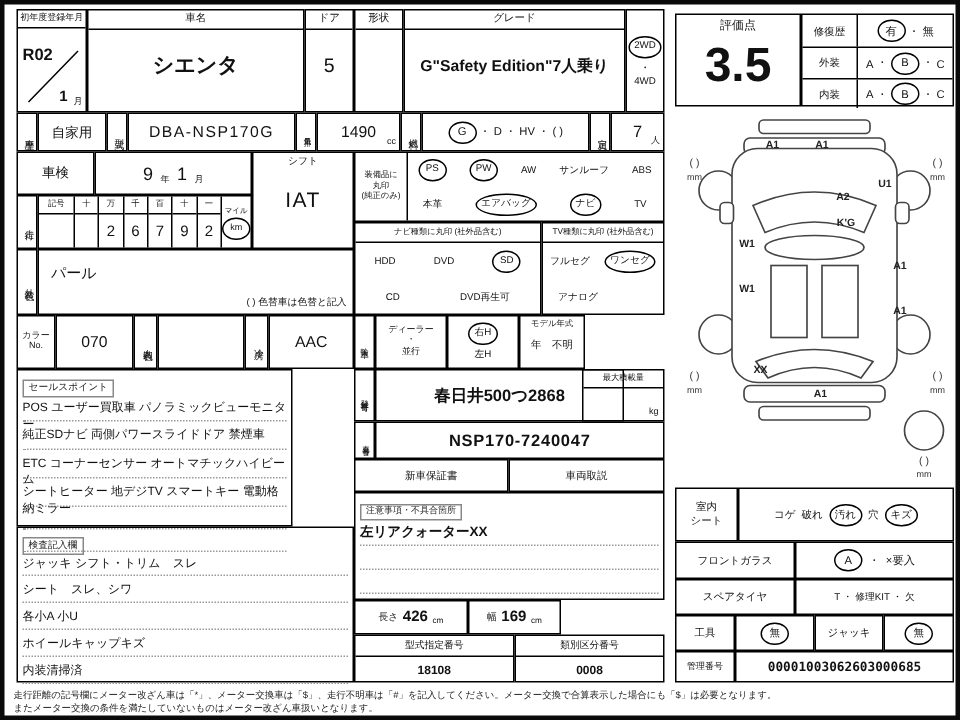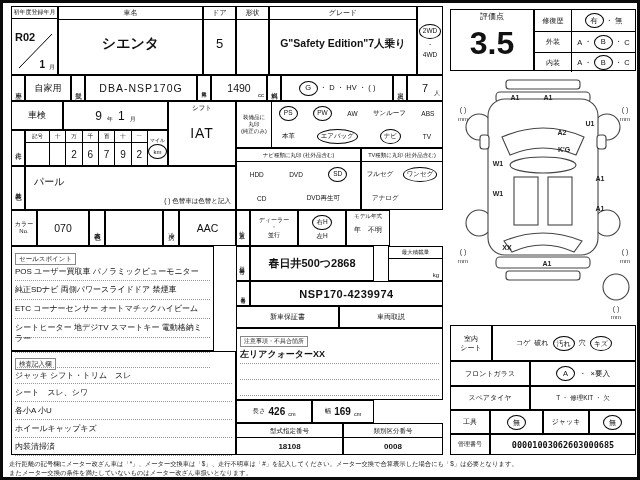--- a/index.html
+++ b/index.html
@@ -130,21 +130,21 @@
   <div class="c cen" style="left:8px;top:207px;width:26px;height:36px;flex-direction:column;font-size:6px;line-height:1.2">
     <span>カラー</span>
     <span>No.</span>
   </div>
   <div class="c cen" style="left:34px;top:207px;width:52px;height:36px;font-size:10.5px">070</div>
   <div class="c vlab" style="left:86px;top:207px;width:16px;height:36px">内装色</div>
   <div class="c cen" style="left:102px;top:207px;width:58px;height:36px;font-size:9px"></div>
   <div class="c vlab" style="left:160px;top:207px;width:16px;height:36px">冷房</div>
   <div class="c cen" style="left:176px;top:207px;width:57px;height:36px;font-size:10.5px">AAC</div>
 
-  <div class="c" style="left:8px;top:243px;width:203px;height:105px">
+  <div class="c" style="left:8px;top:243px;width:184px;height:105px">
     <span class="tag" style="margin:3px 0 0 3px">セールスポイント</span>
     <div class="dot-row" style="margin:1px 3px 0 3px;height:14px;font-size:8px">POS ユーザー買取車 パノラミックビューモニター</div>
     <div class="dot-row" style="margin:0 3px;height:15px;font-size:8px;padding-top:3px">純正SDナビ 両側パワースライドドア 禁煙車</div>
     <div class="dot-row" style="margin:0 3px;height:15px;font-size:8px;padding-top:3px">ETC コーナーセンサー オートマチックハイビーム</div>
     <div class="dot-row" style="margin:0 3px;height:15px;font-size:8px;padding-top:3px">シートヒーター 地デジTV スマートキー 電動格納ミラー</div>
     <div class="dot-row" style="margin:0 3px;height:14px"></div>
     <div class="dot-row" style="margin:0 3px;height:14px"></div>
   </div>
 
   <div class="c" style="left:8px;top:348px;width:225px;height:104px">
@@ -210,27 +210,27 @@
   <div class="c cen" style="left:295px;top:207px;width:48px;height:36px;flex-direction:column;gap:2px;font-size:6.5px">
     <span class="circ">右H</span>
     <span>左H</span>
   </div>
   <div class="c" style="left:343px;top:207px;width:44px;height:36px">
     <div class="hdr" style="font-size:5.5px;padding-top:2px">モデル年式</div>
     <div class="cen" style="height:22px;font-size:7px">年　不明</div>
   </div>
 
   <div class="c vlab" style="left:233px;top:243px;width:14px;height:35px;font-size:5.5px">登録番号</div>
-  <div class="c cen" style="left:247px;top:243px;width:124px;height:35px;font-size:11px;font-weight:600">春日井500つ2868</div>
+  <div class="c cen" style="left:247px;top:243px;width:166px;height:35px;font-size:11px;font-weight:600">春日井500つ2868</div>
   <div class="c" style="left:385px;top:243px;width:55px;height:35px">
     <div class="hdr" style="font-size:5.5px;border-bottom:1px solid #000;height:11px;line-height:11px">最大積載量</div>
     <span class="nb" style="right:3px;bottom:2px;font-size:6px">kg</span>
   </div>
   <div class="c vlab" style="left:233px;top:278px;width:14px;height:25px;font-size:5px">車台番号</div>
-  <div class="c cen" style="left:247px;top:278px;width:193px;height:25px;font-size:11px;font-weight:600;letter-spacing:0.5px">NSP170-4239974</div>
+  <div class="c cen" style="left:247px;top:278px;width:193px;height:25px;font-size:11px;font-weight:600;letter-spacing:0.5px">NSP170-7240047</div>
 
   <div class="c cen" style="left:233px;top:303px;width:103px;height:22px;font-size:7px">新車保証書</div>
   <div class="c cen" style="left:336px;top:303px;width:104px;height:22px;font-size:7px">車両取説</div>
 
   <div class="c" style="left:233px;top:325px;width:207px;height:72px">
     <span class="tag" style="margin:2px 0 0 3px;font-size:6px">注意事項・不具合箇所</span>
     <div class="dot-row" style="margin:1px 3px 0 3px;height:15px;font-size:9px;font-weight:600">左リアクォーターXX</div>
     <div class="dot-row" style="margin:0 3px;height:15px"></div>
     <div class="dot-row" style="margin:0 3px;height:15px"></div>
   </div>

